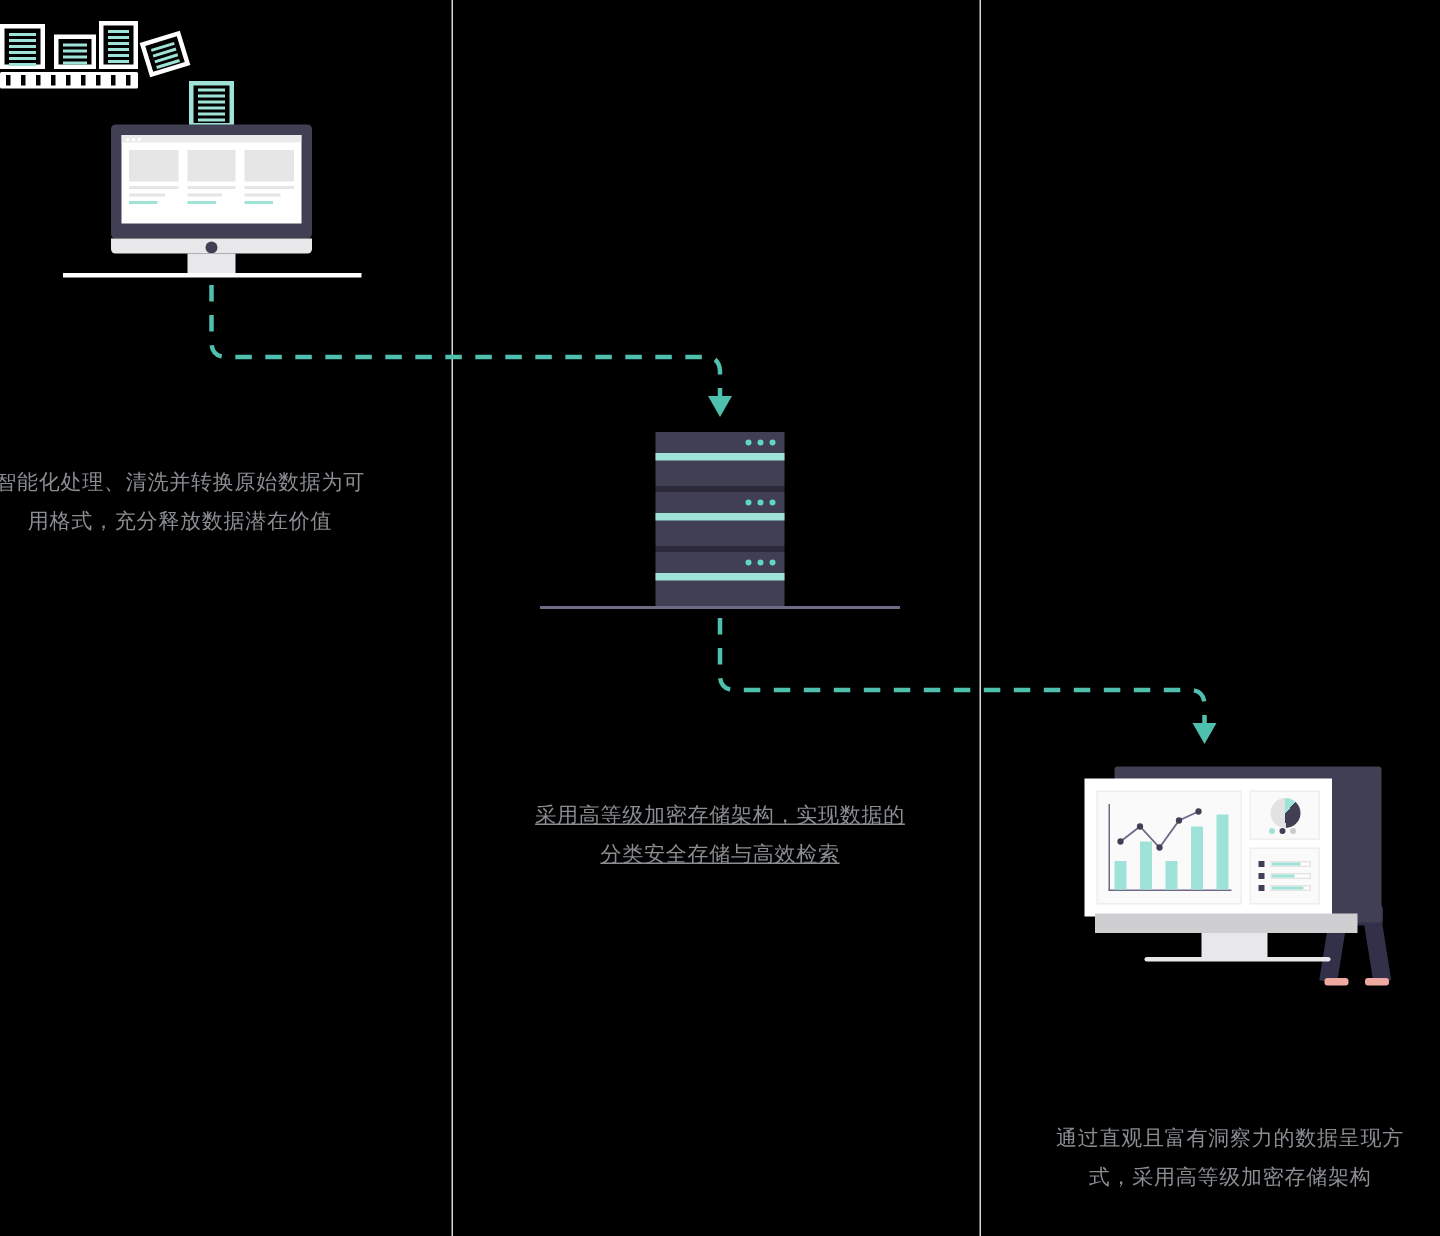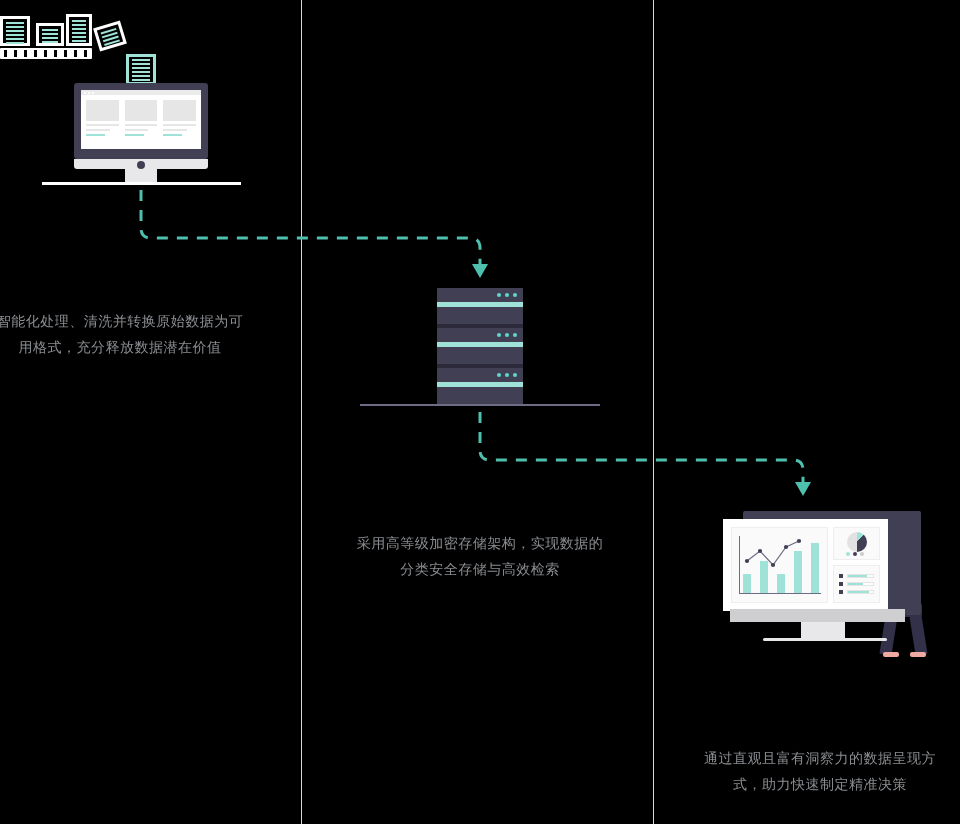--- a/index.html
+++ b/index.html
@@ -28,21 +28,21 @@
   .caption {
     position: absolute;
     text-align: center;
     color: #8a8d91;
     font-size: 14px;
     line-height: 26px;
     letter-spacing: .5px;
     white-space: pre-wrap;
   }
   .caption.c1 { left: -6px;  top: 308px; width: 252px; }
-  .caption.c2 { left: 350px; top: 530px; width: 260px; }
+  .caption.c2 { left: 350px; top: 530px; width: 260px; text-decoration: underline; }
   .caption.c3 { left: 690px; top: 745px; width: 260px; }
 
   
   .scene1 { position: absolute; left: 0; top: 0; width: 301px; height: 230px; }
 
   .doc {
     position: absolute;
     background: #000;
     border: 3px solid #ffffff;
   }
@@ -467,15 +467,15 @@
 
   <svg class="connector">
     <path d="M141,190 L141,228 Q141,238 151,238 L470,238 Q480,238 480,248 L480,266" fill="none" stroke="#4fbfae" stroke-width="3" stroke-dasharray="11 9" stroke-linecap="butt"></path>
     <path d="M480,412 L480,450 Q480,460 490,460 L793,460 Q803,460 803,470 L803,484" fill="none" stroke="#4fbfae" stroke-width="3" stroke-dasharray="11 9" stroke-linecap="butt"></path>
     <polygon points="472,264 488,264 480,278" fill="#4fbfae"></polygon>
     <polygon points="795,482 811,482 803,496" fill="#4fbfae"></polygon>
   </svg>
 
   <div class="caption c1">智能化处理、清洗并转换原始数据为可用格式，充分释放数据潜在价值</div>
   <div class="caption c2">采用高等级加密存储架构，实现数据的分类安全存储与高效检索</div>
-  <div class="caption c3">通过直观且富有洞察力的数据呈现方式，助力快速制定精准决策</div>
+  <div class="caption c3">通过直观且富有洞察力的数据呈现方式，采用高等级加密存储架构</div>
 
 </div>
 
 </body></html>

